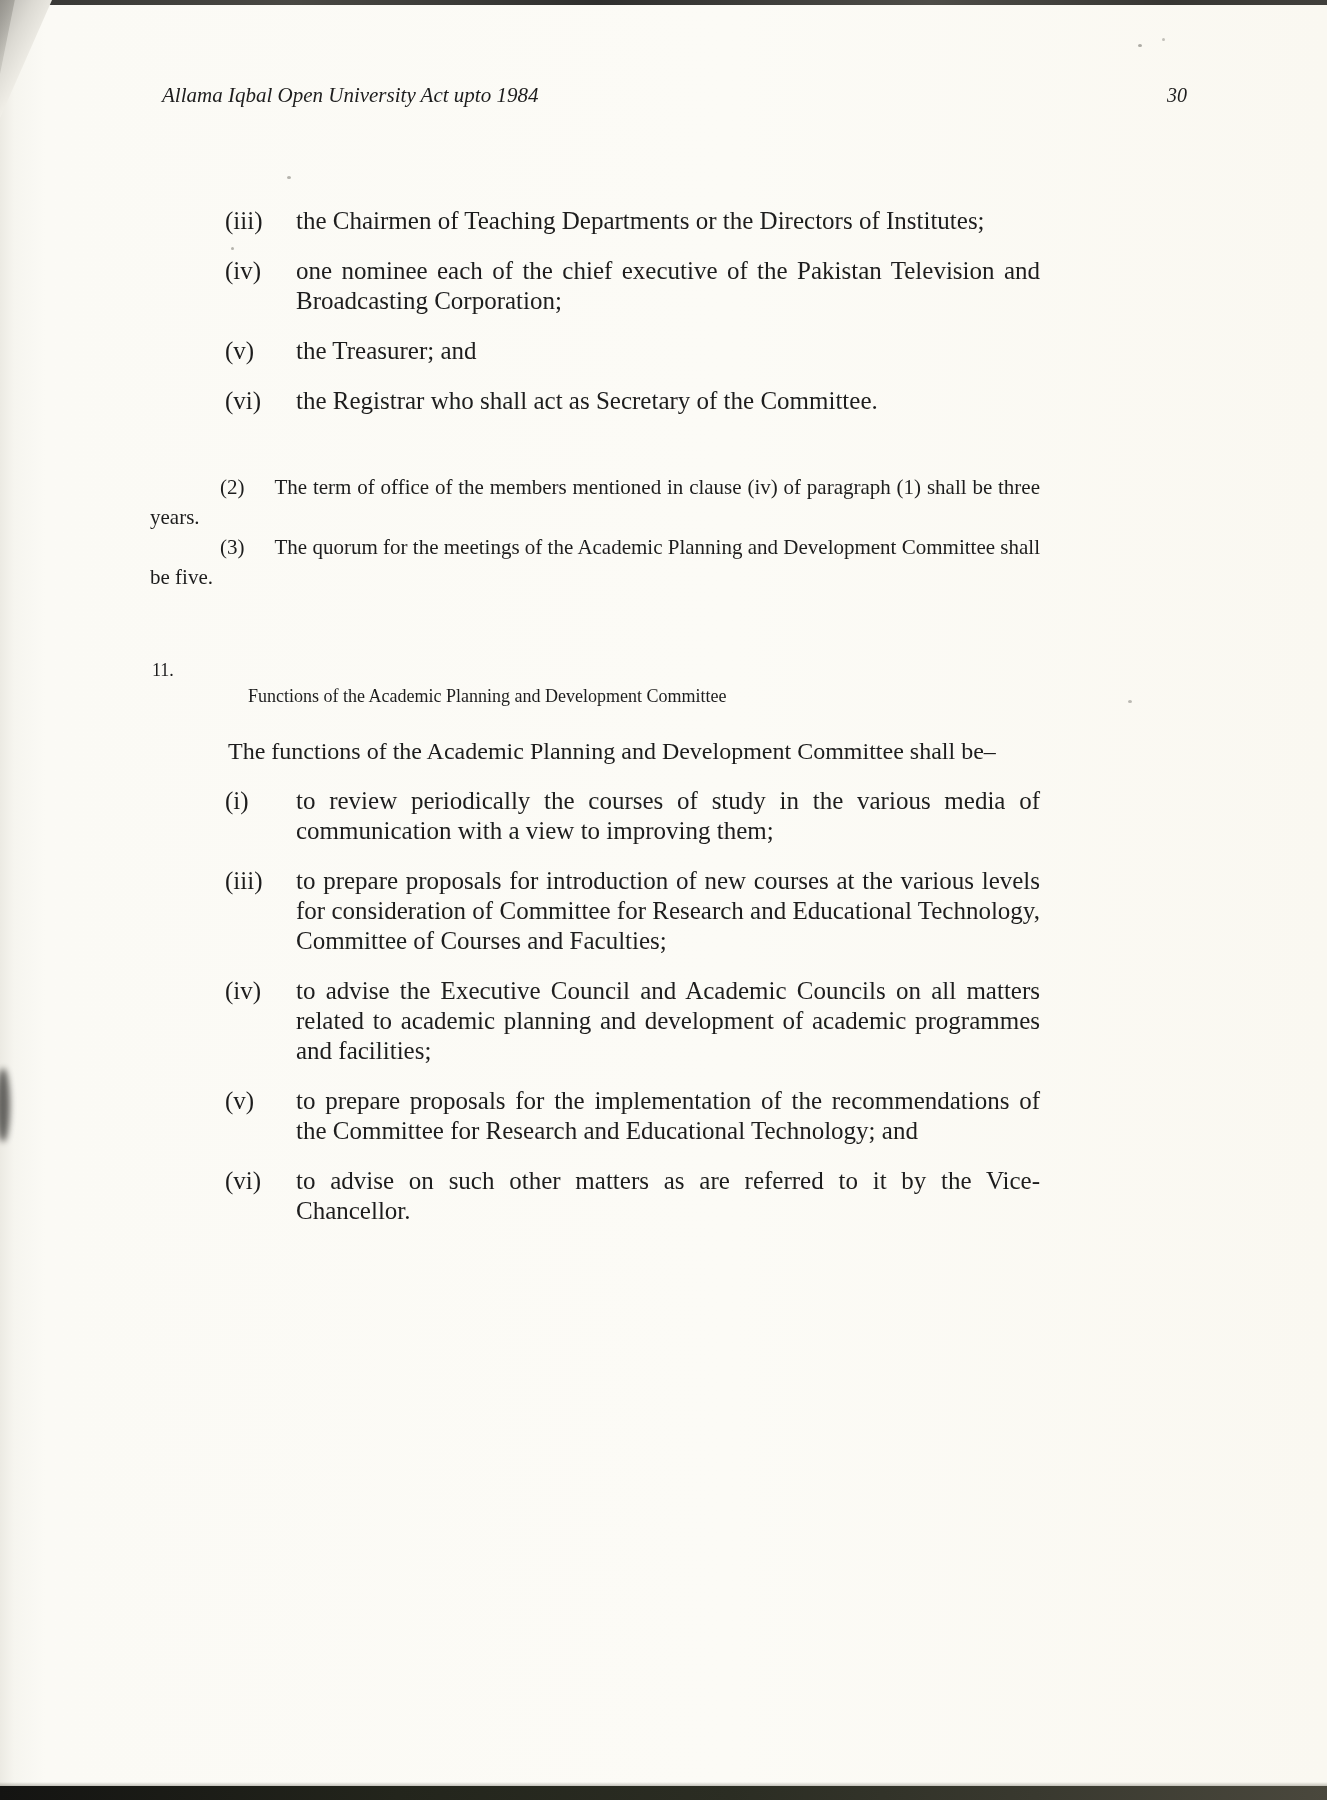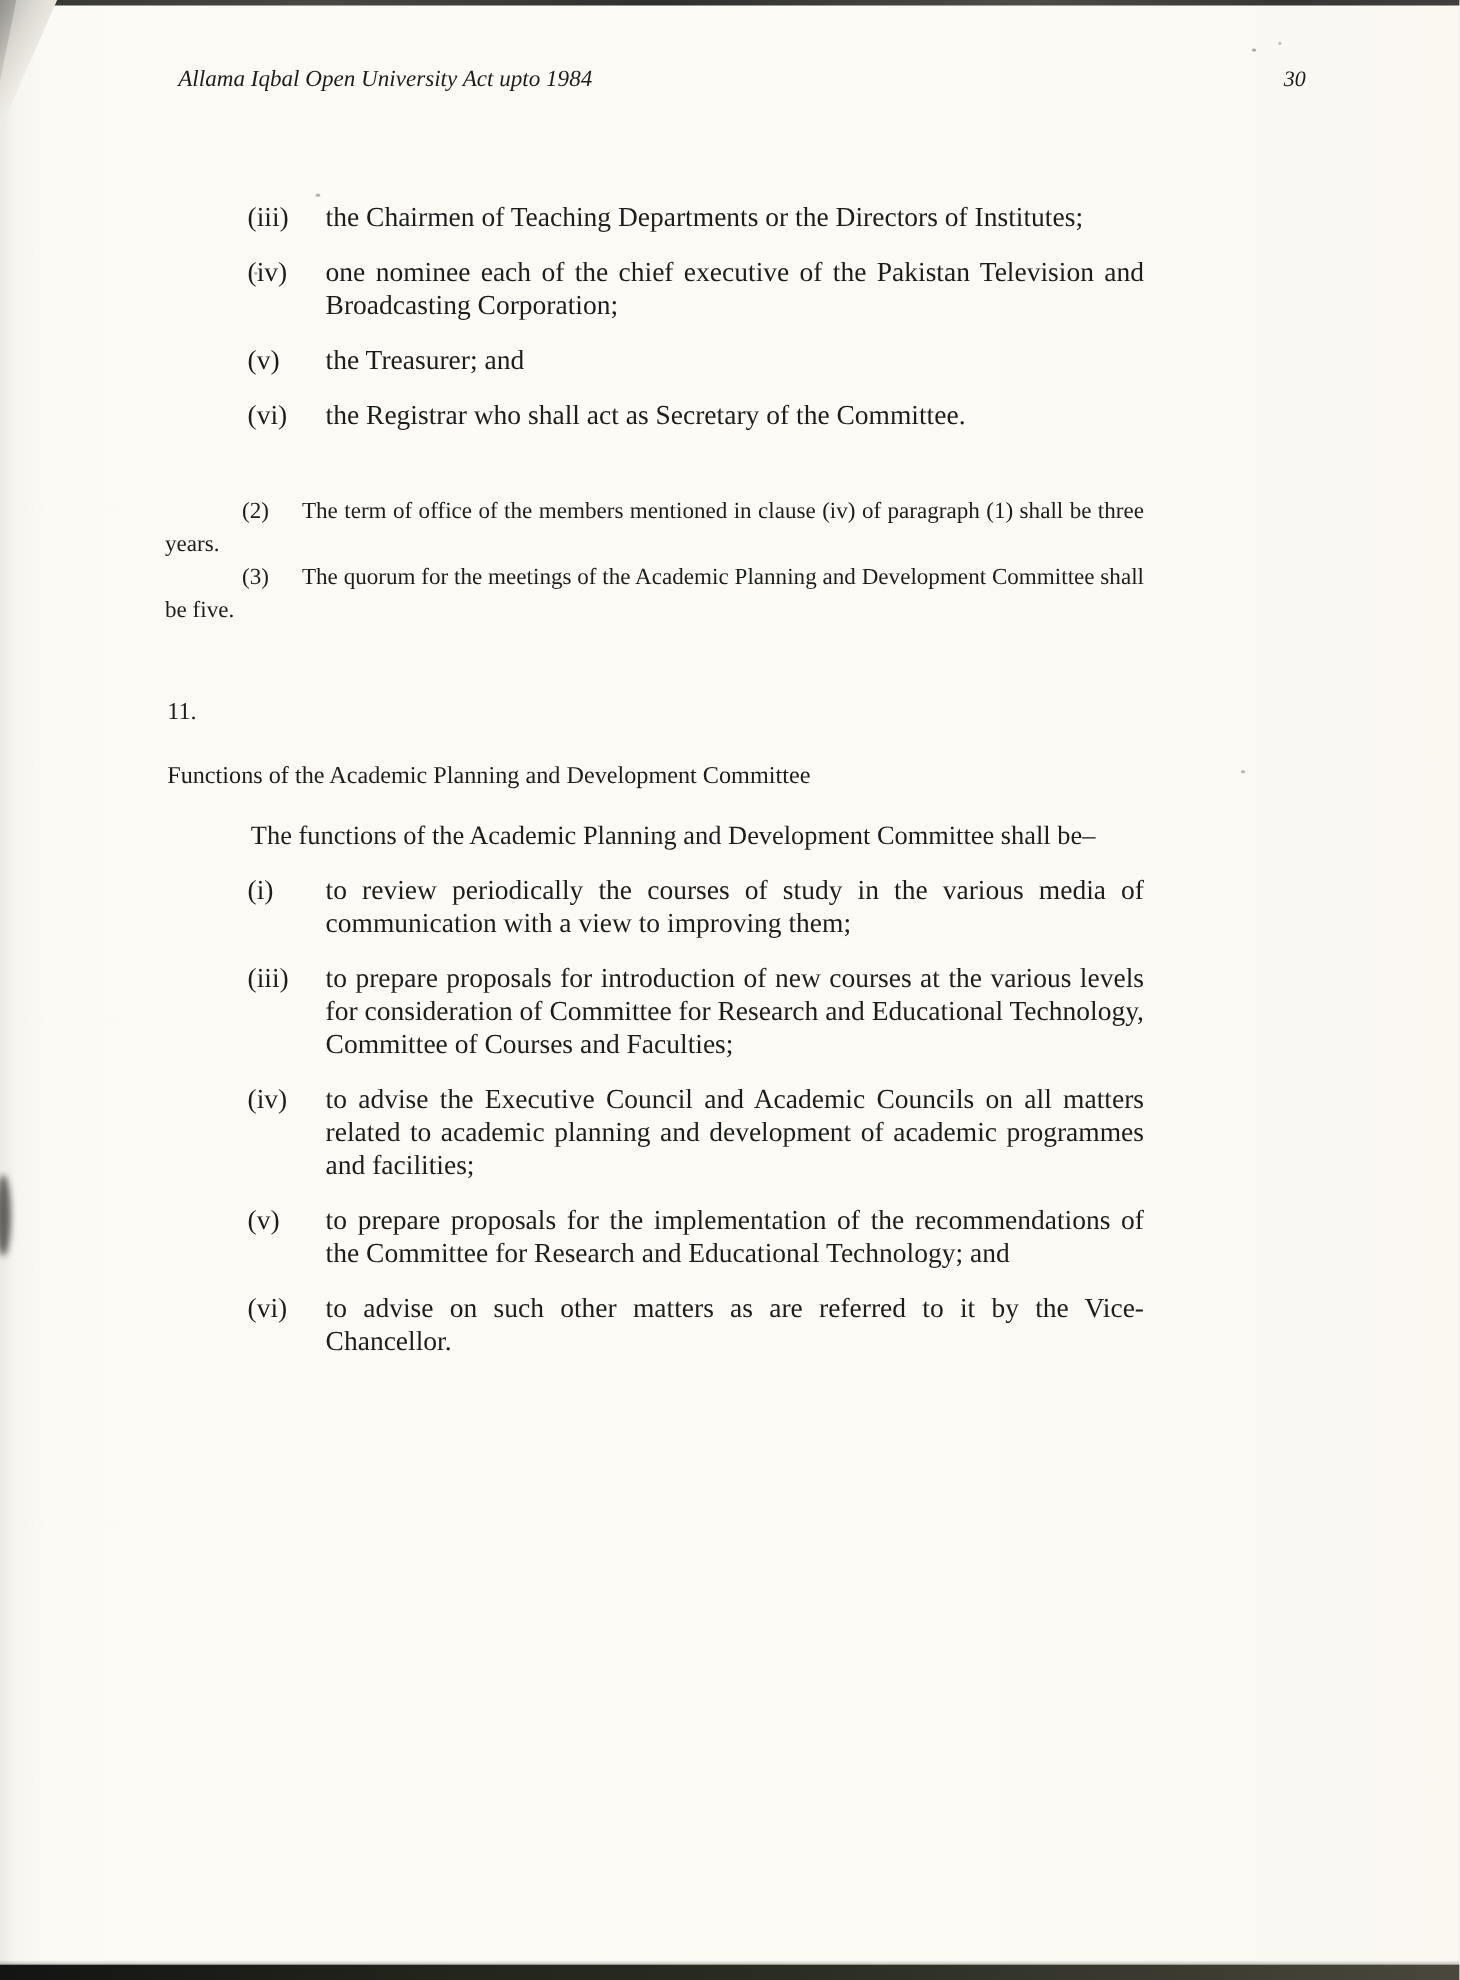--- a/index.html
+++ b/index.html
@@ -49,21 +49,21 @@
   .speck.s1 { left: 1138px; top: 44px;  width: 4px; height: 3px; opacity: .55; }
   .speck.s2 { left: 1162px; top: 38px;  width: 3px; height: 3px; opacity: .4; }
   .speck.s3 { left: 287px;  top: 176px; width: 4px; height: 3px; opacity: .5; }
   .speck.s4 { left: 231px;  top: 247px; width: 3px; height: 3px; opacity: .5; }
   .speck.s5 { left: 1128px; top: 700px; width: 4px; height: 3px; opacity: .45; }
 
   
   .header {
     position: relative;
     margin: 0 140px 0 162px;
-    padding-top: 56px;
+    padding-top: 80px;
     display: flex;
     justify-content: space-between;
     align-items: baseline;
     font-style: italic;
     font-size: 21px;
     line-height: 30px;
     gap: 12px;
   }
   .header .pagenum { font-size: 20px; }
 
@@ -82,23 +82,22 @@
     text-align: justify;
     text-indent: 70px;
   }
   .para.p2 { margin-top: 56px; }
   .para.p3 { }
   .plabel { margin-right: 30px; }
 
   .section-heading {
     margin: 62px 287px 0 152px;
     display: flex;
-    font-size: 22px;
+    font-size: 18px;
     line-height: 32px;
-    flex-direction: column;
   }
   .section-number { width: 96px; flex-shrink: 0; }
   .section-title { font-weight: normal; margin-top: 26px; }
 
   .intro {
     margin: 24px 287px 0 228px;
     font-size: 24px;
     line-height: 30px;
   }
 </style>

